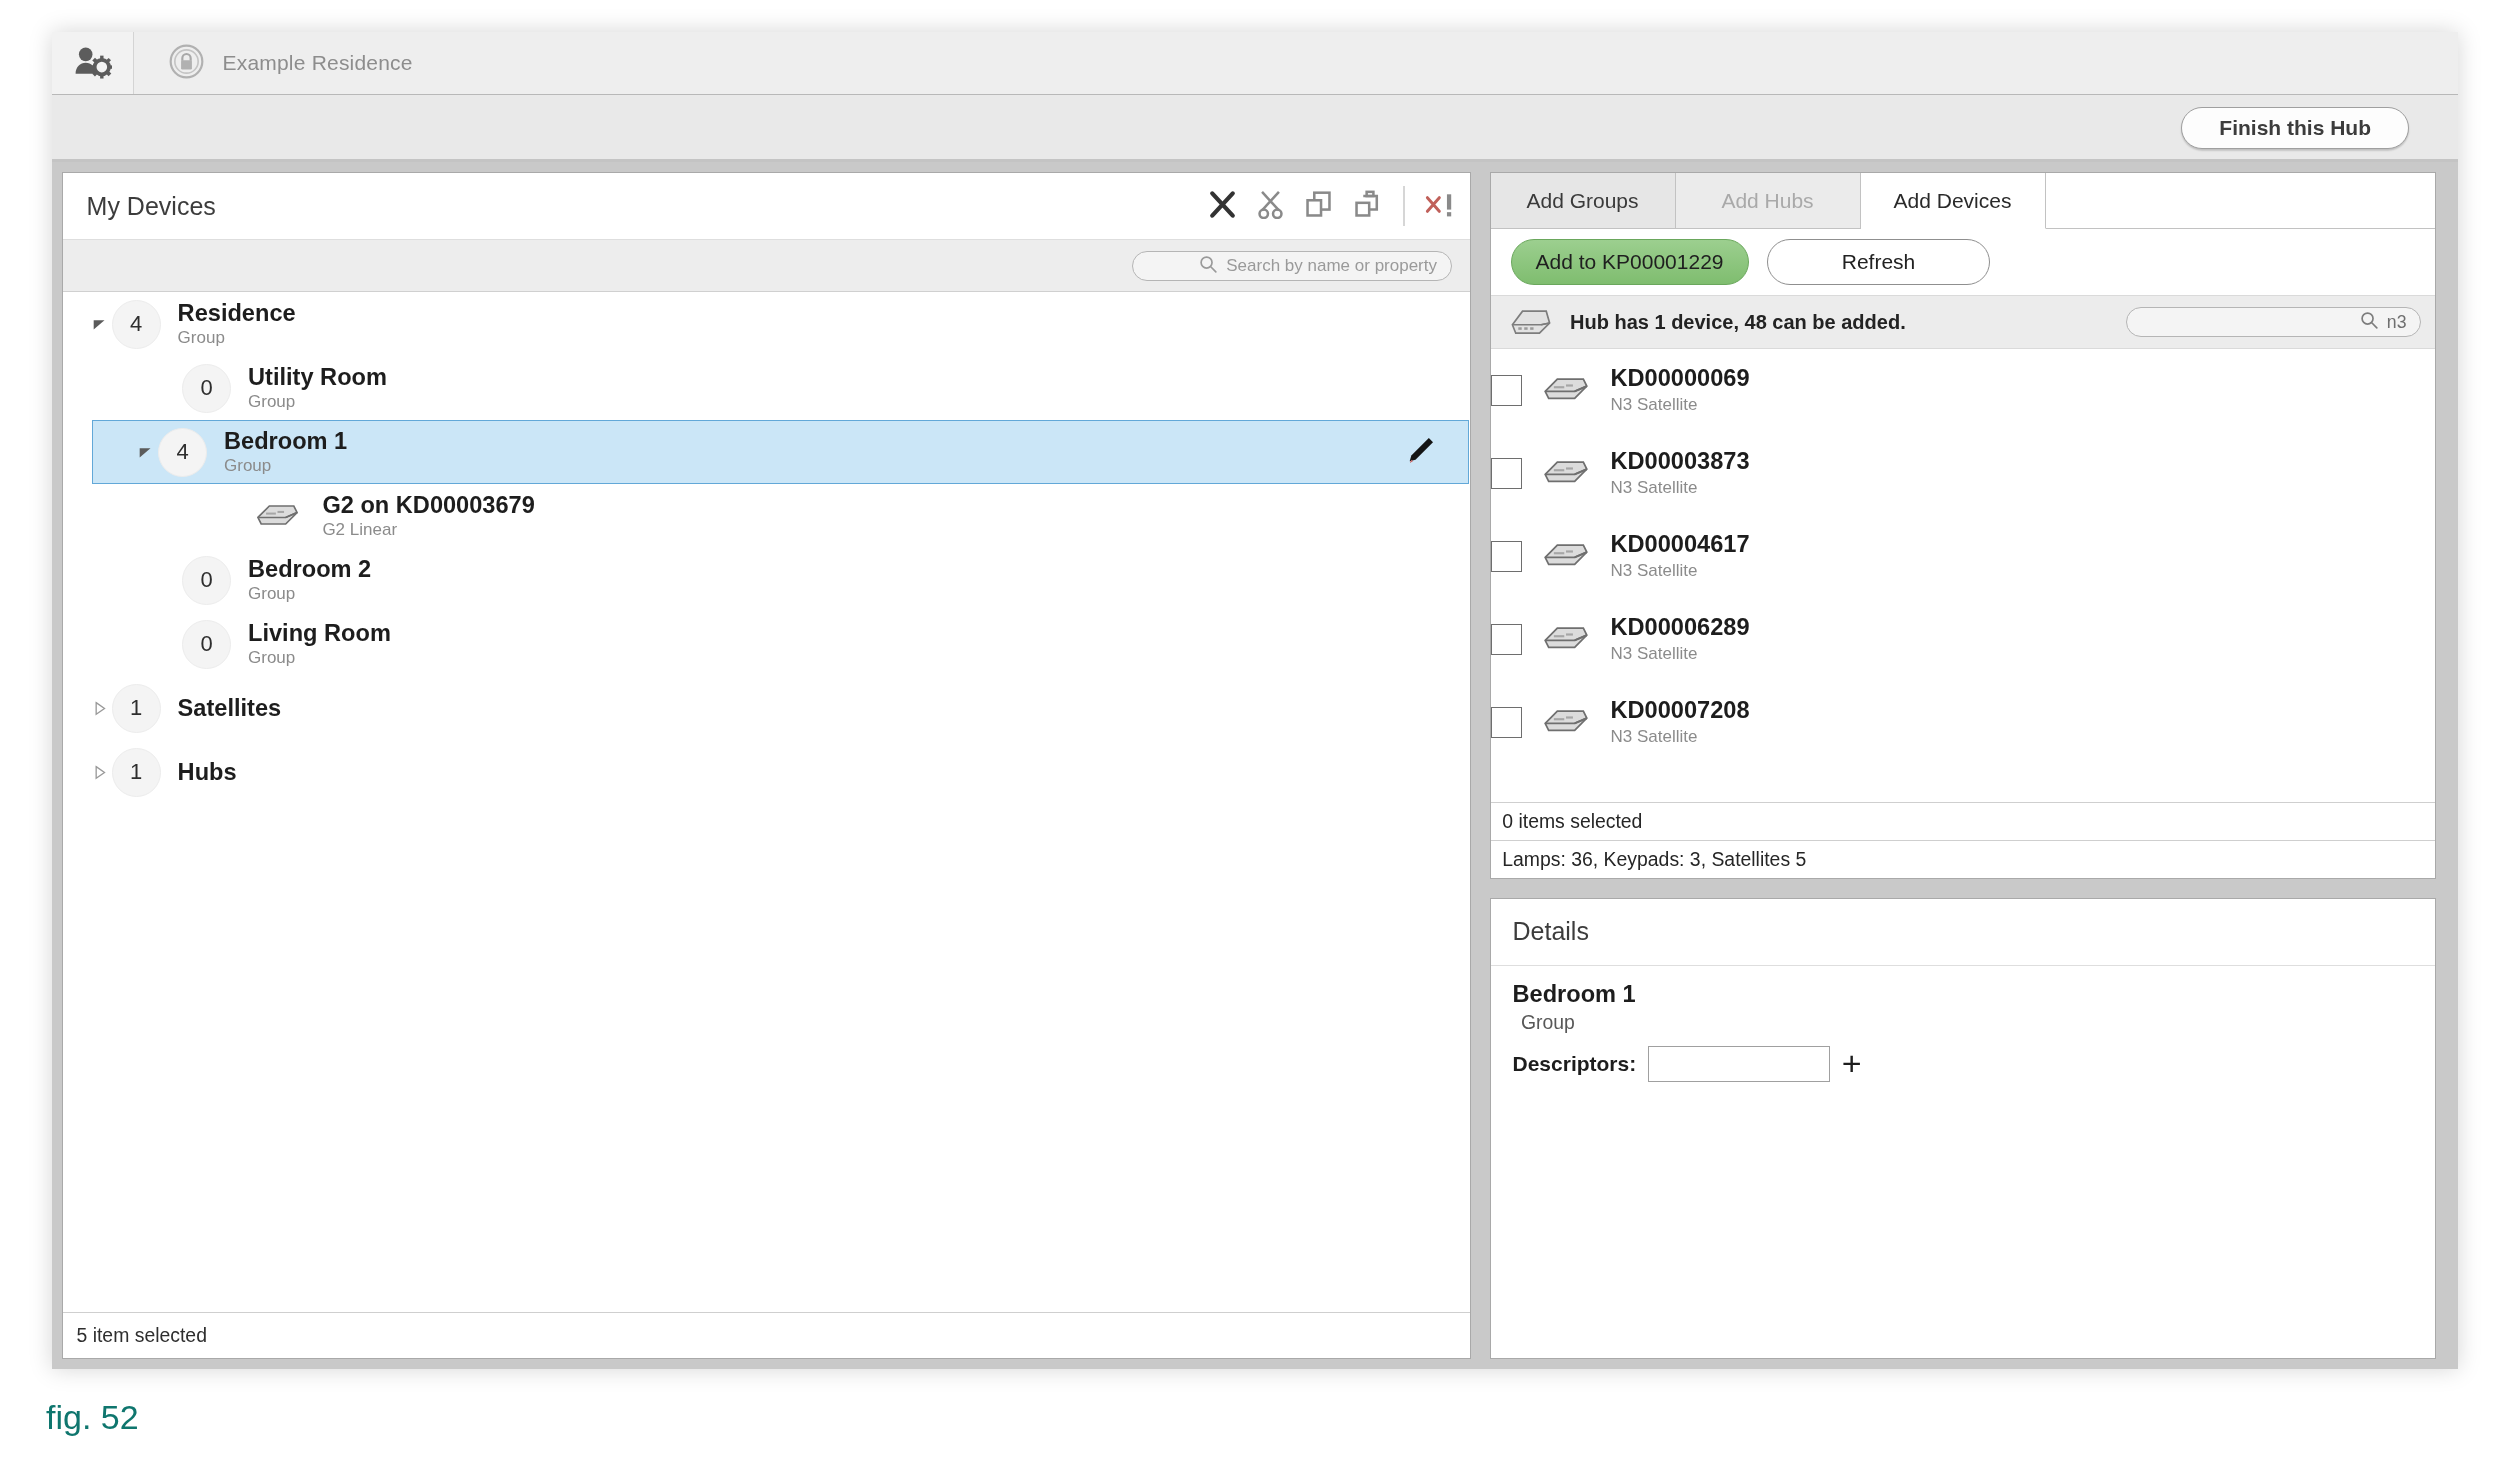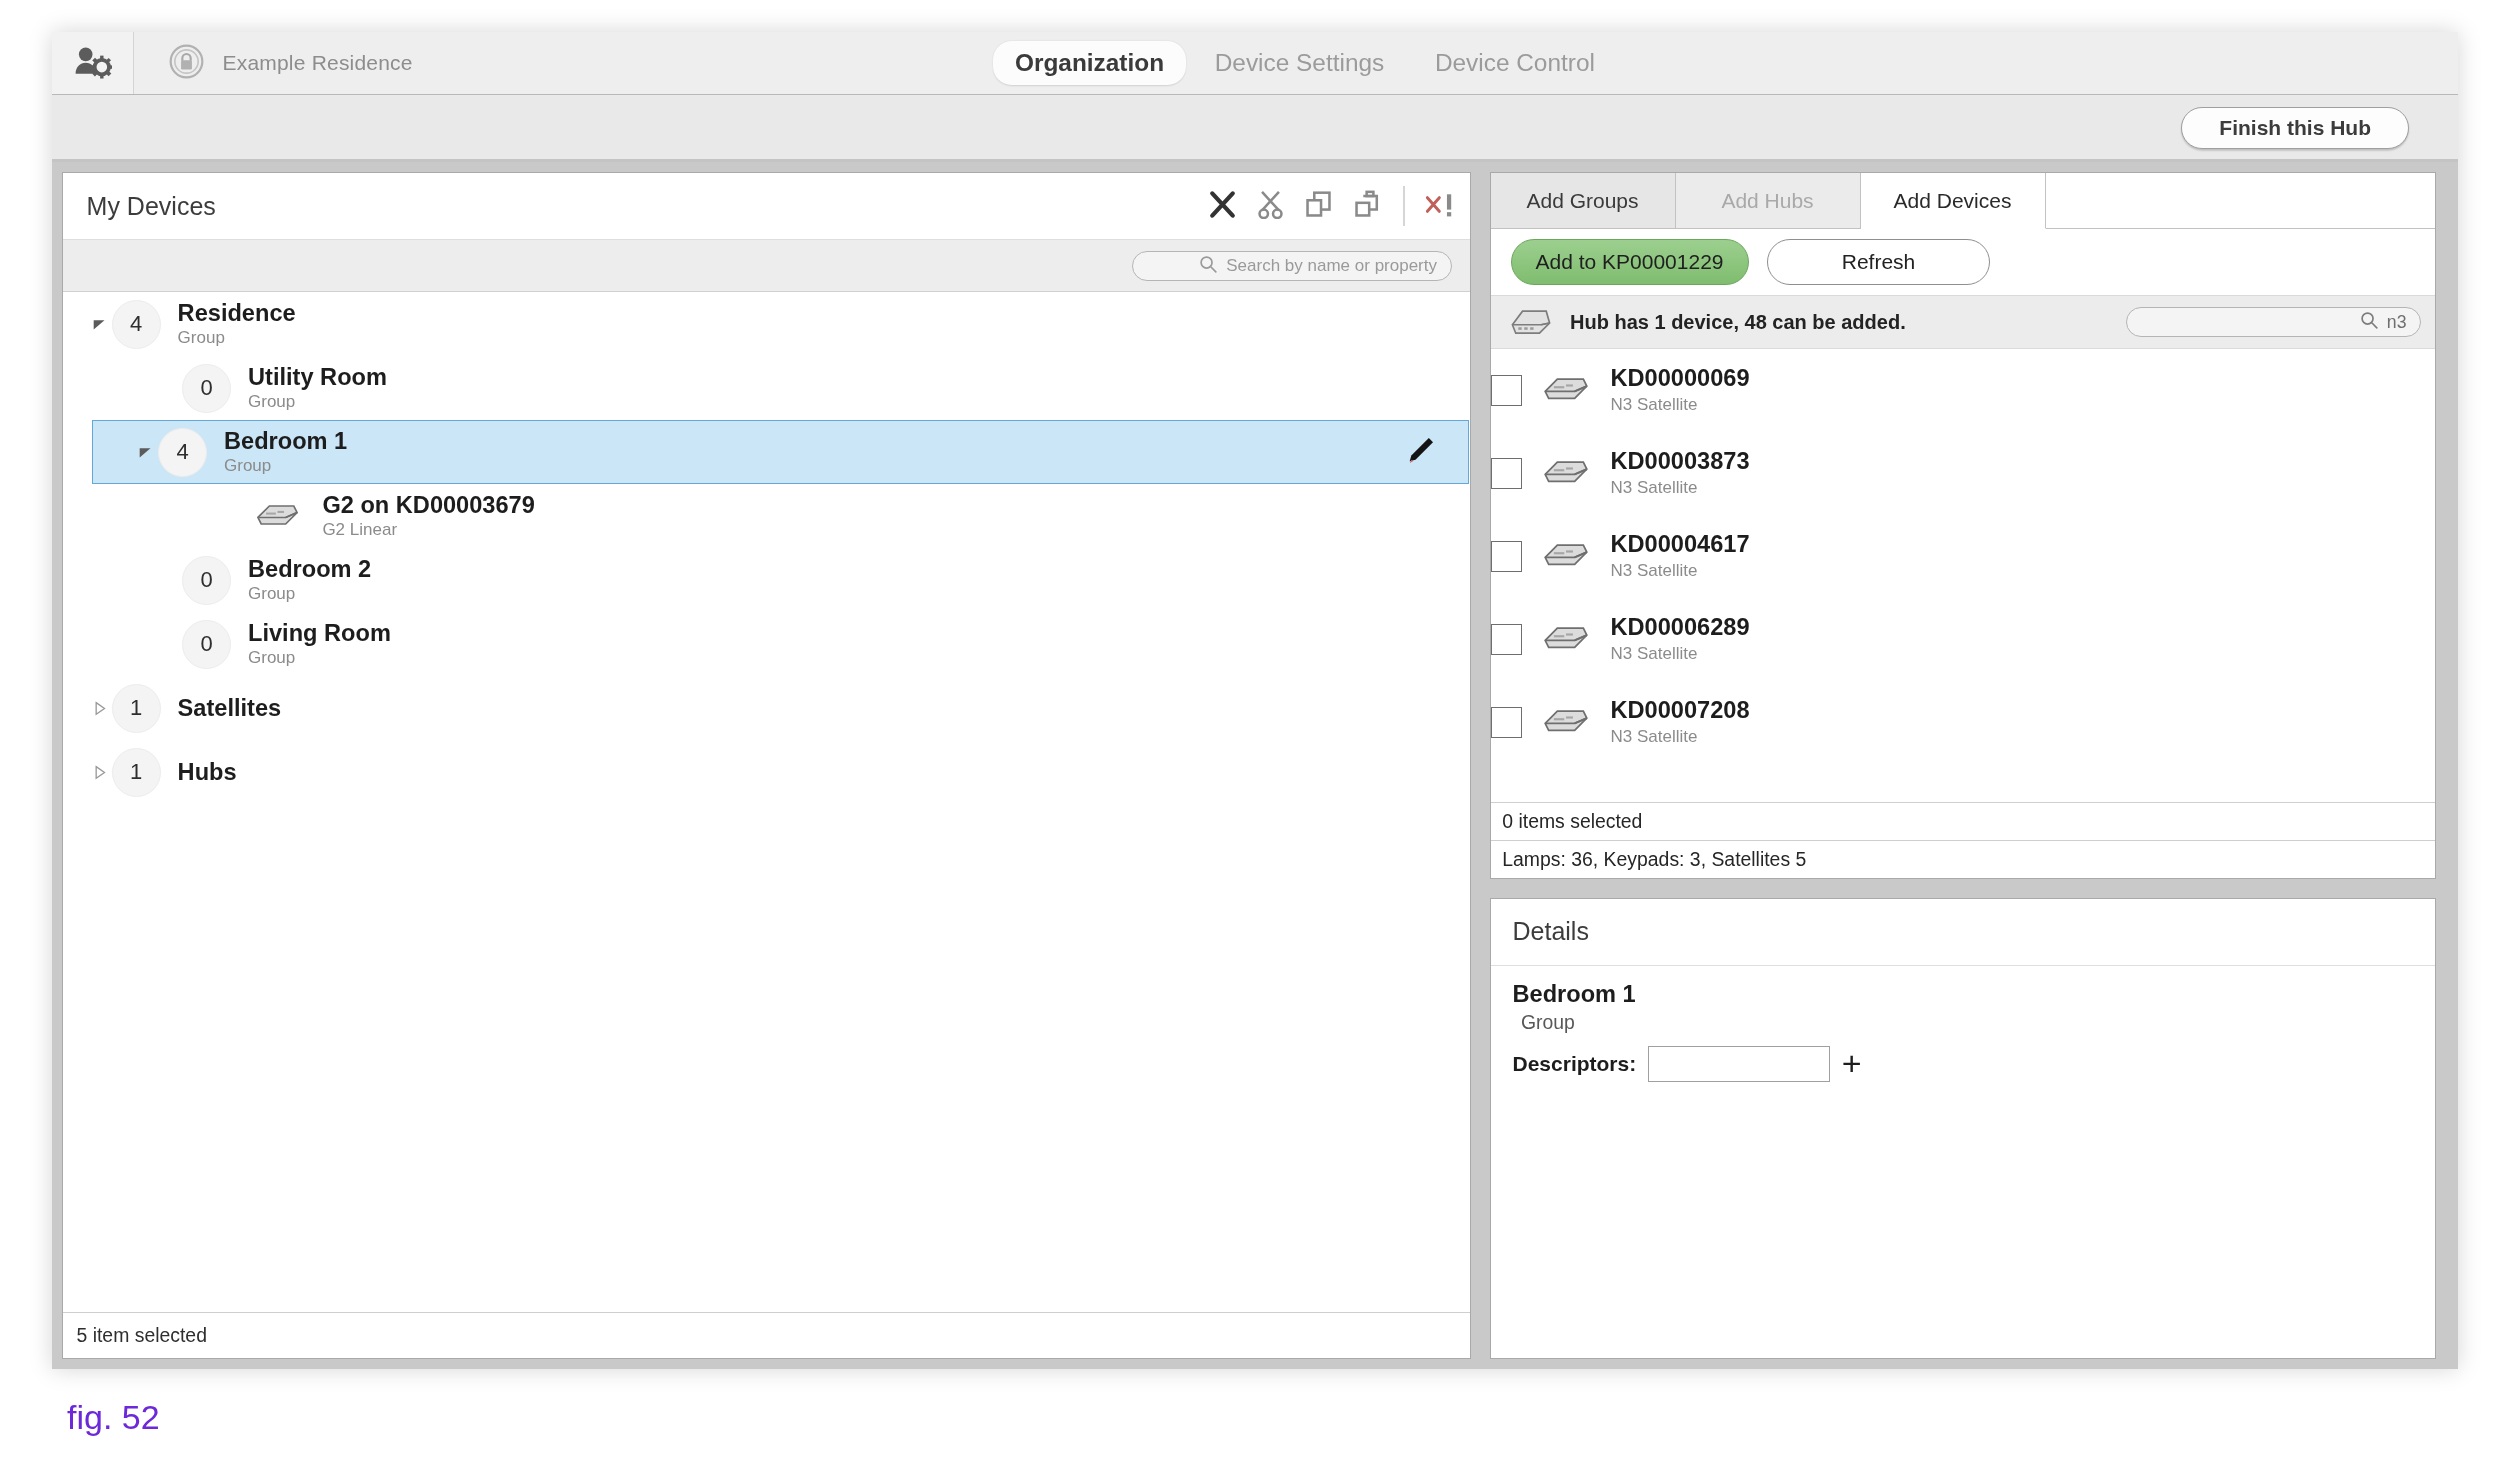--- a/index.html
+++ b/index.html
@@ -466,24 +466,24 @@
     display: flex;
     align-items: center;
     gap: 5px;
     font-size: 20px;
     color: #2b2b2b;
   }
   .chip-x { cursor: pointer; }
 
   #figure-caption {
     position: absolute;
-    left: 67px;
+    left: 46px;
     top: 1398px;
     font-size: 34px;
-    color: #6d28d9;
+    color: #0f766e;
     text-align: center;
   }
 </style>
 </head>
 <body>
 
 <div id="app-window">
 
   <div id="top-bar">
 
@@ -512,25 +512,20 @@
         <svg width="35" height="35" viewBox="0 0 42 42">
           <circle cx="21" cy="21" r="19" fill="none" stroke="#b1b1b1" stroke-width="2.6"></circle>
           <circle cx="21" cy="21" r="14" fill="none" stroke="#c4c4c4" stroke-width="2"></circle>
           <path d="M16 20v-3a5 5 0 0110 0v3" fill="none" stroke="#a8a8a8" stroke-width="2.6"></path>
           <rect x="14.5" y="19.5" width="13" height="11" rx="1.5" fill="#b1b1b1"></rect>
         </svg>
       </span>
       <span class="org-name">Example Residence</span>
     </div>
 
-    <div id="nav-tabs">
-      <div class="nav-tab active">Organization</div>
-      <div class="nav-tab">Device Settings</div>
-      <div class="nav-tab">Device Control</div>
-    </div>
   </div>
 
   <div id="action-bar">
     <div id="finish-hub-button">Finish this Hub</div>
   </div>
 
   <div id="content-area">
 
     <div id="devices-panel">
 

